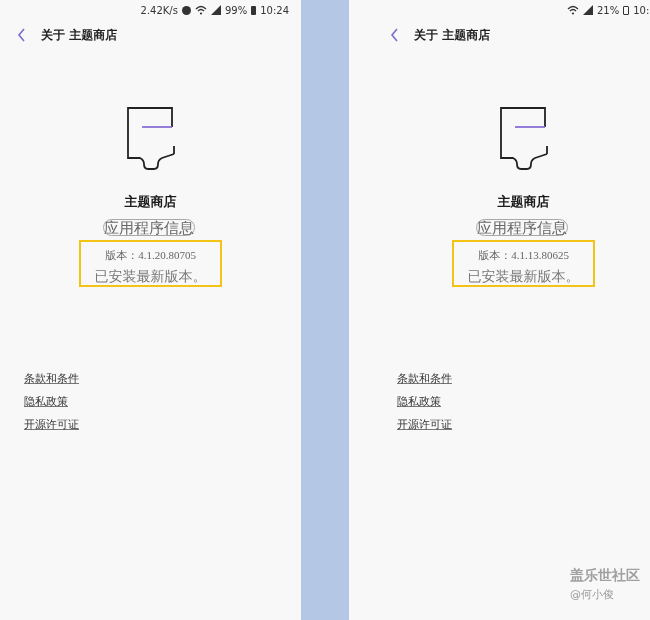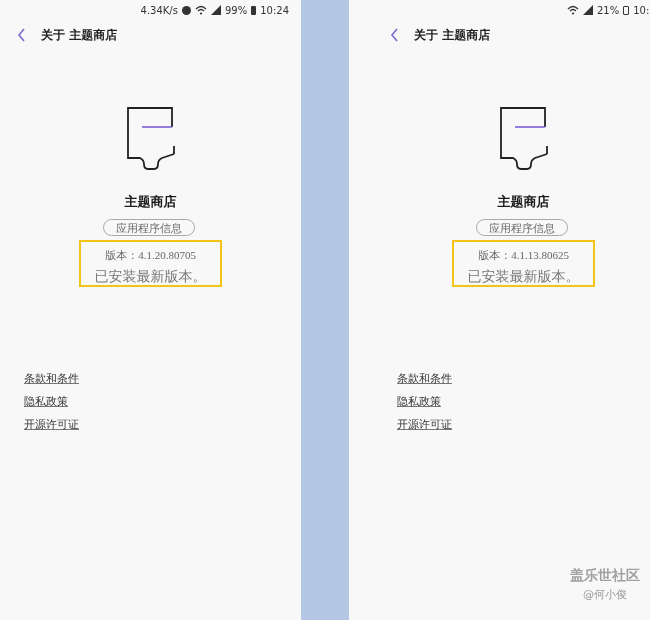--- a/index.html
+++ b/index.html
@@ -11,36 +11,36 @@
   .status { position:absolute; top:3px; right:12px; font-size:10px; color:#333; display:flex; align-items:center; gap:4px; height:14px; }
   .status .ic { display:inline-block; }
   .battery { width:5px; height:9px; background:#333; border-radius:1px; display:inline-block; }
   .battery.outline { background:transparent; border:1.3px solid #333; width:4px; height:7px; }
   .alarm { width:9px; height:9px; border-radius:50%; background:#333; display:inline-block; }
   .header { position:absolute; top:26px; left:0; right:0; height:20px; }
   .back { position:absolute; left:15px; top:0; width:14px; height:18px; cursor:pointer; }
   .title { position:absolute; left:41px; top:1px; font-size:12px; font-weight:bold; color:#222; }
   .icon { position:absolute; left:126px; top:106px; width:50px; height:66px; }
   .appname { position:absolute; left:0; width:301px; top:193px; text-align:center; font-size:13px; font-weight:bold; color:#1a1a1a; }
-  .infobtn { position:absolute; left:103px; top:219px; width:92px; height:17px; border:1px solid #a8a8a8; border-radius:10px; text-align:center; font-size:11px; line-height:17px; color:#666; cursor:pointer; box-sizing:border-box; }
+  .infobtn { position:absolute; left:103px; top:219px; width:92px; height:17px; border:1px solid #a8a8a8; border-radius:10px; text-align:center; font-size:15px; line-height:17px; color:#666; cursor:pointer; box-sizing:border-box; }
   .vbox { position:absolute; left:79px; top:240px; width:143px; height:47px; border:2.5px solid #f3c315; box-sizing:border-box; }
   .ver { position:absolute; left:0; right:0; top:6px; text-align:center; font-size:11px; color:#666;font-family:Liberation Serif, serif; }
   .inst { position:absolute; left:0; right:0; top:26px; text-align:center; font-size:14px; color:#777; }
   .links { position:absolute; left:24px; top:371px; }
   .link { display:block; font-size:11px; color:#333; text-decoration:underline; text-decoration-color:#777; margin-bottom:7px; height:16px; cursor:pointer; }
-  .watermark { position:absolute; right:10px; top:567px; text-align:center; color:#999; }
+  .watermark { position:absolute; right:10px; top:567px; text-align:left; color:#999; }
   .wm1 { font-size:14px; color:#a0a0a0; font-weight:bold; }
   .wm2 { font-size:11px; color:#999; margin-top:2px; }
 </style>
 </head>
 <body>
 
 <div class="panel left">
   <div class="status">
-    <span>4.34K/s</span>
+    <span>2.42K/s</span>
     <span class="alarm"></span>
     <svg class="ic" width="12" height="10" viewBox="0 0 12 10">
         <path d="M1 4 Q6 -1 11 4" stroke="#333" fill="none" stroke-width="1.3"></path>
         <path d="M3 6 Q6 3 9 6" stroke="#333" fill="none" stroke-width="1.3"></path>
         <circle cx="6" cy="8.5" r="1.1" fill="#333"></circle>
       </svg>
     <svg class="ic" width="10" height="10" viewBox="0 0 10 10">
         <path d="M0 10 L10 10 L10 0 Z" fill="#333"></path>
       </svg>
     <span>99%</span>

